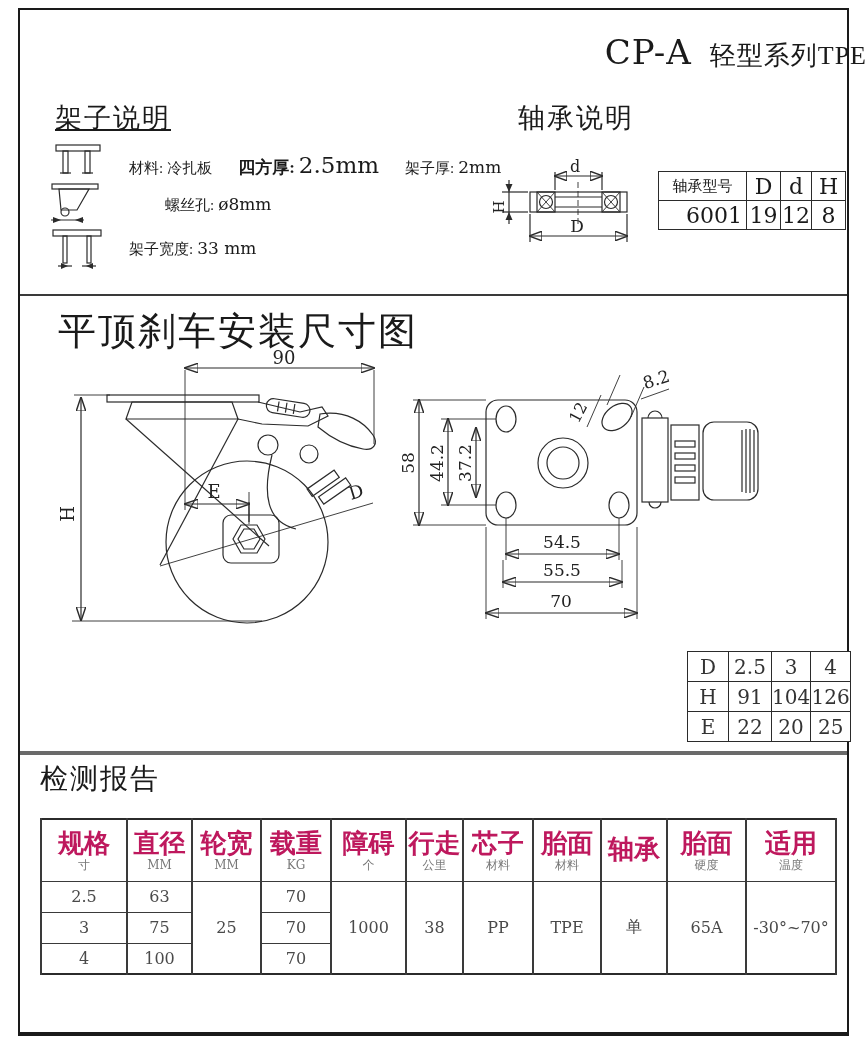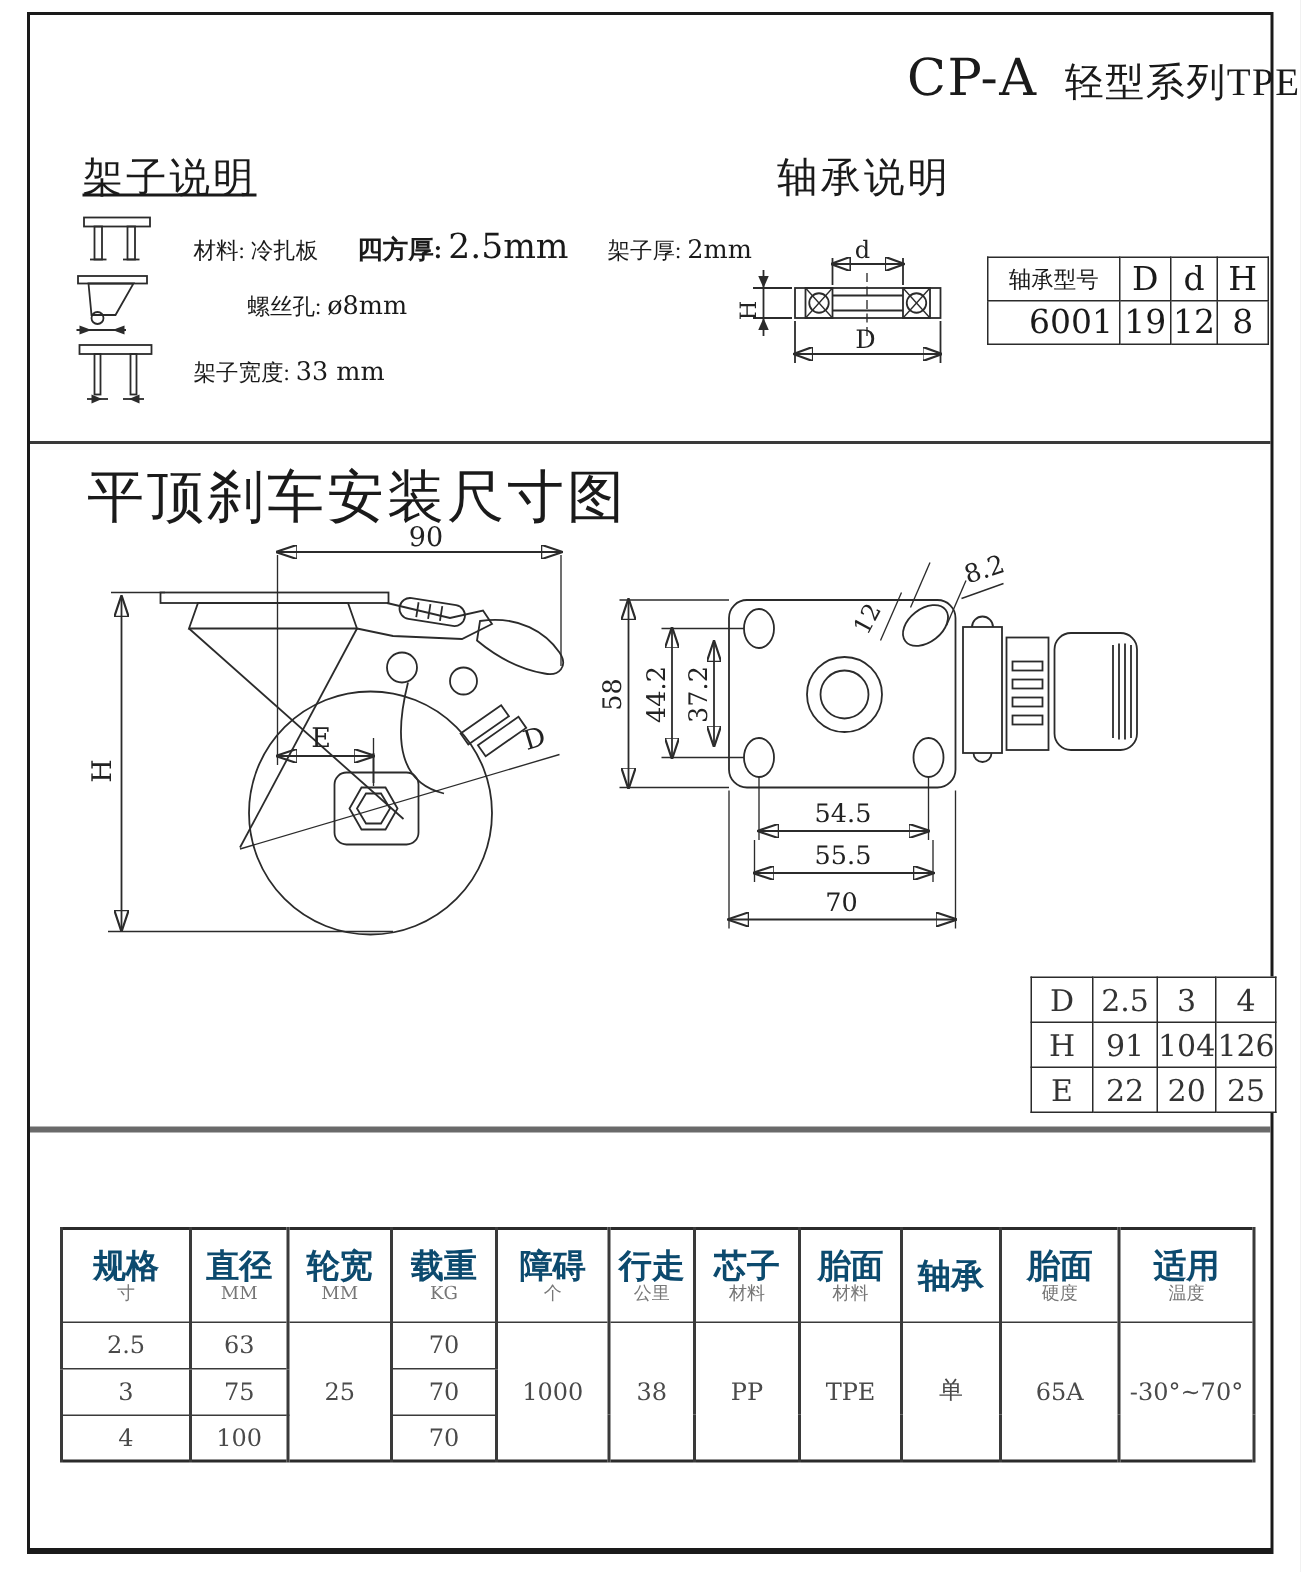--- a/index.html
+++ b/index.html
@@ -65,21 +65,21 @@
   .dhe-table .dc1{width:43px;}
   .dhe-table .dc2{width:38px;}
   .dhe-table .dc3{width:40px;}
 
   
   .report-table{left:40px;top:818px;}
   .report-table th,.report-table td{border:1px solid #3a3a3a;border-left-width:2px;border-right-width:2px;}
   .report-table{border:2px solid #2b2b2b;}
   .report-table th{height:62px;}
   .report-table td{height:31px;font-size:16px;font-family:"DejaVu Serif",serif;color:#4a4a4a;}
-  .report-table .main{display:block;font-size:22px;font-weight:600;color:#0c4a6e;line-height:1.15;}
+  .report-table .main{display:block;font-size:26px;font-weight:600;color:#be185d;line-height:1.15;}
   .report-table .sub{display:block;font-size:12px;color:#777;line-height:1.1;font-family:"DejaVu Serif",serif;}
 </style>
 </head>
 <body>
 
 <div class="page">
   <div class="outer-border"></div>
   <div class="divider d1"></div>
   <div class="divider d2"></div>
 
@@ -332,20 +332,21 @@
     </tr>
     <tr>
       <td>E</td>
       <td>22</td>
       <td>20</td>
       <td>25</td>
     </tr>
   </tbody>
     </table>
 
+  <div class="sec-heading h-report">检测报告</div>
 
   <table class="report-table">
     <colgroup>
       <col style="width:86px">
         <col style="width:65px">
         <col style="width:69px">
         <col style="width:70px">
       <col style="width:75px">
         <col style="width:57px">
         <col style="width:70px">

